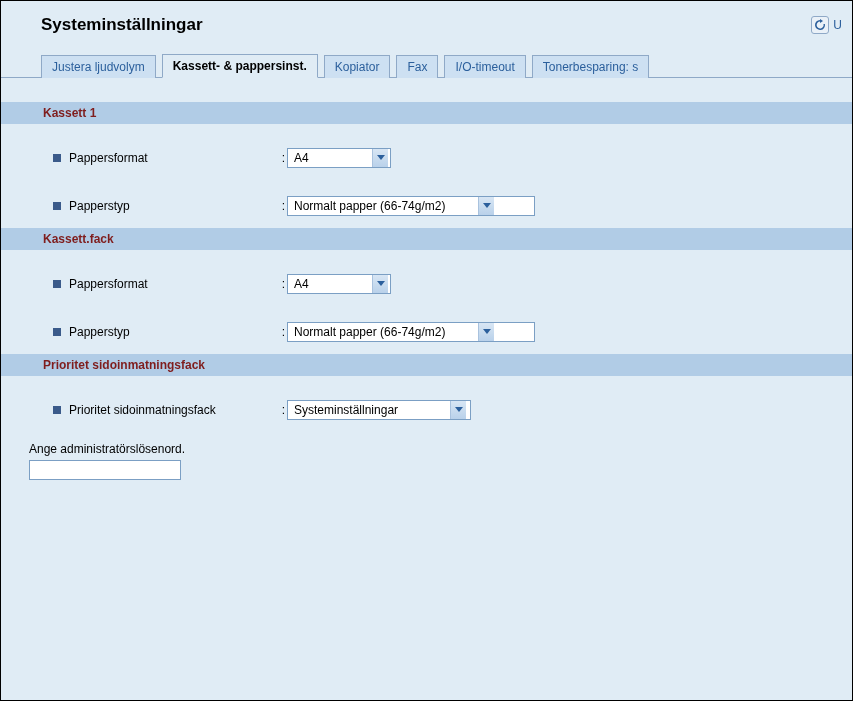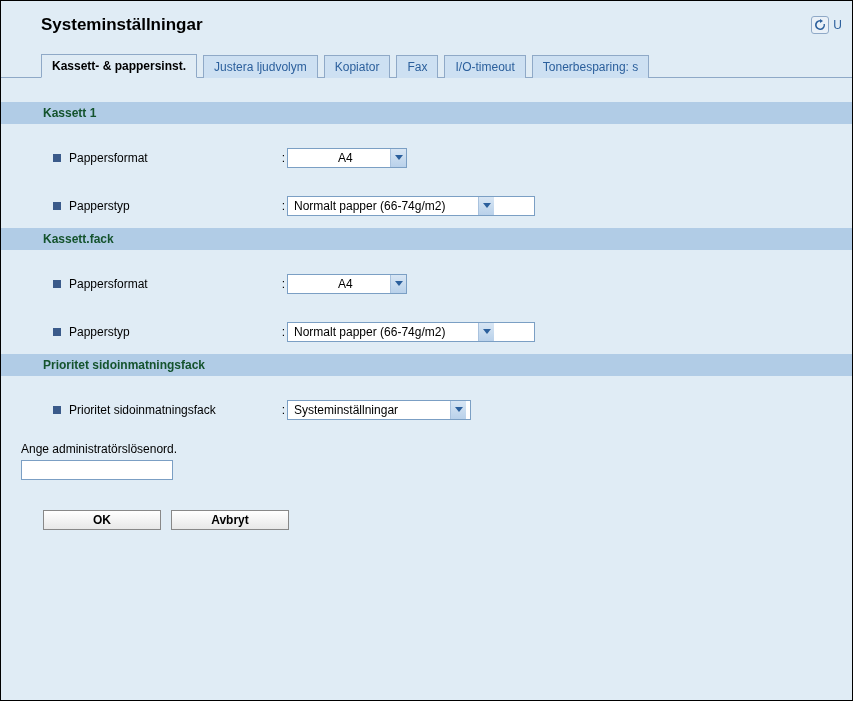--- a/index.html
+++ b/index.html
@@ -67,21 +67,21 @@
       border-bottom: 1px solid #e0ecf5;
     }
     .content {
       padding: 24px 0 0 0;
     }
     .section-header {
       background: #b1cce6;
       font-weight: bold;
       padding: 4px 8px 4px 42px;
       margin-top: 8px;
-      color: #14532d;
+      color: #7f1d1d;
     }
     .section-header:first-child { margin-top: 0; }
     .row {
       display: flex;
       align-items: center;
       padding: 4px 0 4px 52px;
       margin-top: 20px;
     }
     .row-bullet {
       width: 8px;
@@ -118,28 +118,28 @@
       width: 16px;
       height: 18px;
       background: linear-gradient(#d8e6f4,#b9d1ea);
       border-left: 1px solid #a9c2de;
       display: flex;
       align-items: center;
       justify-content: center;
       flex-shrink: 0;
     }
     .dropdown-arrow svg { display:block; }
-    .dd-small { width: 120px; padding-left: 44px; }
+    .dd-small { width: 104px; }
     .dd-small .dropdown-text { width: 84px; }
     .dd-med { width: 248px; }
     .dd-med .dropdown-text { width: 190px; }
     .dd-med2 { width: 184px; }
     .dd-med2 .dropdown-text { width: 162px; }
     .password-section {
-      padding: 18px 0 0 20px;
+      padding: 18px 0 0 28px;
     }
     .password-label {
       color: #000;
       margin-bottom: 4px;
     }
     .password-input {
       width: 152px;
       height: 20px;
       border: 1px solid #7b9fc4;
       background: #fff;
@@ -173,22 +173,22 @@
     <span class="refresh-icon">
       <svg width="12" height="12" viewBox="0 0 12 12">
           <path d="M6 1a5 5 0 1 0 4.9 4H9.5A3.5 3.5 0 1 1 6 2.5V4l3-2-3-2v1z" fill="#2b5f9c"></path>
         </svg>
     </span>
     <span>U</span>
   </div>
 </div>
 
 <div class="tabs">
+  <div class="tab">Justera ljudvolym</div>
   <div class="tab active">Kassett- &amp; pappersinst.</div>
-  <div class="tab">Justera ljudvolym</div>
   <div class="tab">Kopiator</div>
   <div class="tab">Fax</div>
   <div class="tab">I/O-timeout</div>
   <div class="tab">Tonerbesparing: s</div>
 </div>
 
 <div class="content">
 
   <div class="section-header">Kassett 1</div>
   <div class="row">
@@ -259,18 +259,14 @@
           </svg>
         </span>
     </div>
   </div>
 
   <div class="password-section">
     <div class="password-label">Ange administratörslösenord.</div>
     <input type="password" class="password-input" value="" style="">
   </div>
 
-  <div class="buttons">
-    <div class="btn">OK</div>
-    <div class="btn">Avbryt</div>
-  </div>
 
 </div>
 
 </body></html>

